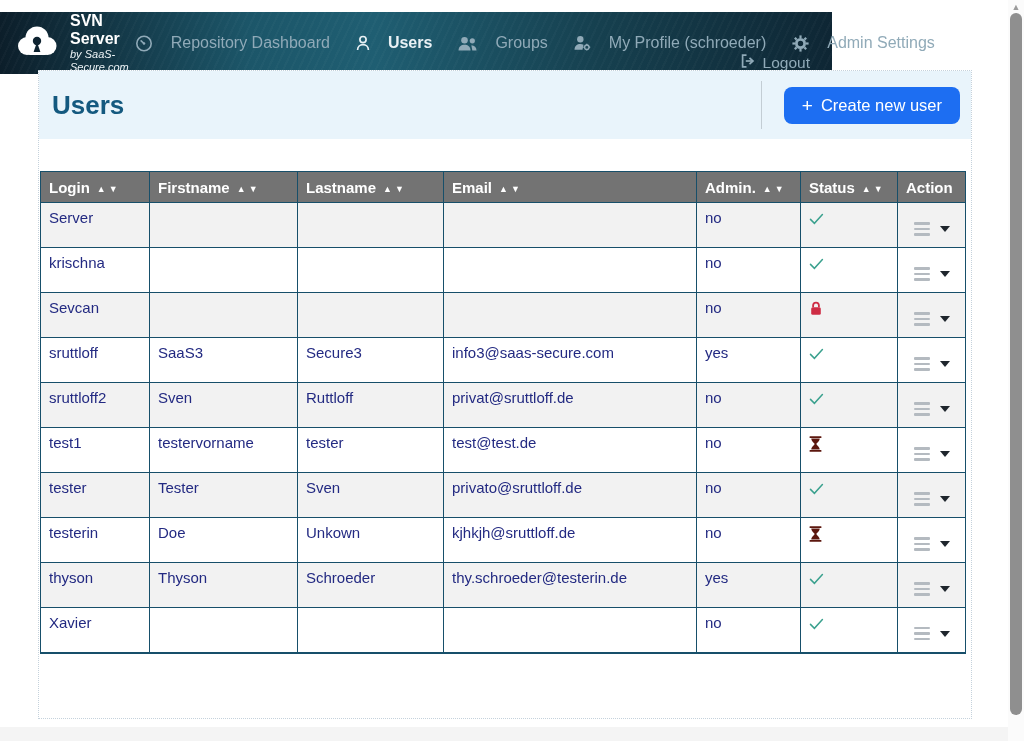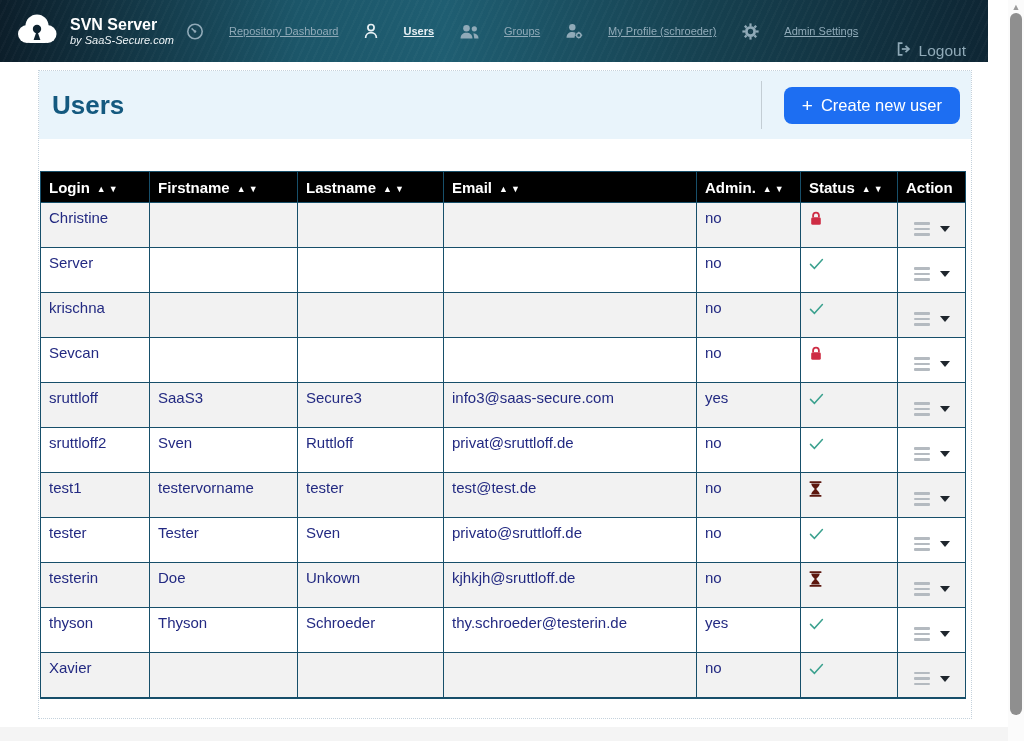--- a/index.html
+++ b/index.html
@@ -1,51 +1,51 @@
 <!DOCTYPE html>
 <html><head>
 <meta charset="utf-8">
 <style>
   * { margin:0; padding:0; box-sizing:border-box; }
   html,body { width:1024px; height:741px; overflow:hidden; background:#fff;
               font-family:"Liberation Sans", sans-serif; }
 
   
-  .navbar { position:absolute; left:0; top:0; width:988px; height:62px;
+  .navbar { position:absolute; left:0; top:12px; width:832px; height:62px;
     background:
       repeating-linear-gradient(115deg, rgba(255,255,255,0.025) 0 2px, rgba(0,0,0,0) 2px 7px),
       linear-gradient(90deg,#0c1e2a 0%, #1c5669 30%, #1f5e72 45%, #16404f 72%, #0e2634 100%);
     display:flex; align-items:center; }
   .brand { display:flex; align-items:center; gap:10px; padding-left:14px; width:180px; cursor:pointer; }
   .brand-text .t1 { color:#fff; font-size:16px; font-weight:bold; line-height:18px; }
   .brand-text .t2 { color:#eef4f7; font-size:11px; line-height:13px;font-style:italic; }
   .nav-items { display:flex; align-items:center; gap:26px; margin-left:6px; }
-  .nav-item { display:flex; align-items:center; gap:25px; color:#90aab8; font-size:11px;
-              cursor:pointer; white-space:nowrap;text-decoration:underline; }
+  .nav-item { display:flex; align-items:center; gap:18px; color:#90aab8; font-size:16px;
+              cursor:pointer; white-space:nowrap; }
   .nav-item.active { color:#e9f1f5; font-weight:bold; }
   .nav-item .ic { display:flex; align-items:center; }
   .nav-logout { position:absolute; right:22px; top:0; height:62px; display:flex; align-items:center;
                 gap:7px; color:#90aab8; font-size:15.5px; cursor:pointer;margin-top:20px; }
 
   
   .container { position:absolute; left:38px; top:70px; width:934px; height:649px;
                border:1px dotted #c5d2dc; background:#fff; }
   .page-header { height:68px; background:#e9f4fb; display:flex; align-items:center; }
   .page-title { color:#14597f; font-size:26px; font-weight:bold; padding-left:13px; flex:1; }
   .header-divider { width:1px; height:48px; background:#c3cdd4; }
   .create-btn { margin:0 11px 0 22px; height:37px; padding:0 18px; background:#1d6ef2; color:#fff;
                 border:none; border-radius:8px; font-size:16.5px; font-family:"Liberation Sans",sans-serif;
                 display:flex; align-items:center; gap:8px; cursor:pointer; }
   .create-btn .plus { font-size:19px; font-weight:normal; line-height:1; }
 
   
   .table-wrap { margin:32px 0 0 1px; }
   table { border-collapse:collapse; width:925px; table-layout:fixed; }
   th, td { border:1px solid #174f6a; font-size:15px; text-align:left; }
-  thead th { background:#000000; color:#fff; font-weight:bold; height:31px; padding:2px 8px;
+  thead th { background:#737373; color:#fff; font-weight:bold; height:31px; padding:2px 8px;
              white-space:nowrap; }
   .sort-arrows { font-size:9px; margin-left:7px; letter-spacing:3px; cursor:pointer; vertical-align:1px; }
   tbody td { height:45px; padding:6px 8px; vertical-align:top; color:#232a82; background:#fff; }
   tbody tr:nth-child(odd) td { background:#f2f2f2; }
   tbody tr td:last-child { text-align:center; vertical-align:middle; }
   table { border-bottom:2px solid #174f6a; }
 
   .col-login{width:109px;} .col-first{width:148px;} .col-last{width:146px;}
   .col-email{width:253px;} .col-admin{width:104px;} .col-status{width:97px;} .col-action{width:68px;}
 
@@ -190,39 +190,20 @@
             <th><span>Firstname</span><span class="sort-arrows"><span>▲</span><span>▼</span></span></th>
             <th><span>Lastname</span><span class="sort-arrows"><span>▲</span><span>▼</span></span></th>
             <th><span>Email</span><span class="sort-arrows"><span>▲</span><span>▼</span></span></th>
             <th><span>Admin.</span><span class="sort-arrows"><span>▲</span><span>▼</span></span></th>
             <th><span>Status</span><span class="sort-arrows"><span>▲</span><span>▼</span></span></th>
             <th><span>Action</span></th>
           </tr>
         </thead>
       <tbody id="tbody">
           <tr>
-            <td>Christine</td>
-            <td></td>
-            <td></td>
-            <td></td>
-            <td>no</td>
-            <td><span class="status-ic"><svg width="14" height="16" viewBox="0 0 14 16">
-                  <path d="M4.1 6.2 V4.6 a2.9 2.9 0 0 1 5.8 0 V6.2" fill="none" stroke="#ce2c44" stroke-width="1.8"></path>
-                  <rect x="2.2" y="6.2" width="9.6" height="7.6" rx="1.5" fill="#ce2c44"></rect>
-                </svg></span></td>
-            <td><button class="action-btn">
-                <span class="burger">
-                  <i></i>
-                  <i></i>
-                  <i></i>
-                </span>
-                <span class="caret"></span>
-              </button></td>
-          </tr>
-          <tr>
             <td>Server</td>
             <td></td>
             <td></td>
             <td></td>
             <td>no</td>
             <td><span class="status-ic"><svg width="15" height="12" viewBox="0 0 15 12">
                   <path d="M1.5 6.4 L5.4 10.3 L13.4 1.6" fill="none" stroke="#3aa18e" stroke-width="1.5" stroke-linecap="round"></path>
                 </svg></span></td>
             <td><button class="action-btn">
                 <span class="burger">

